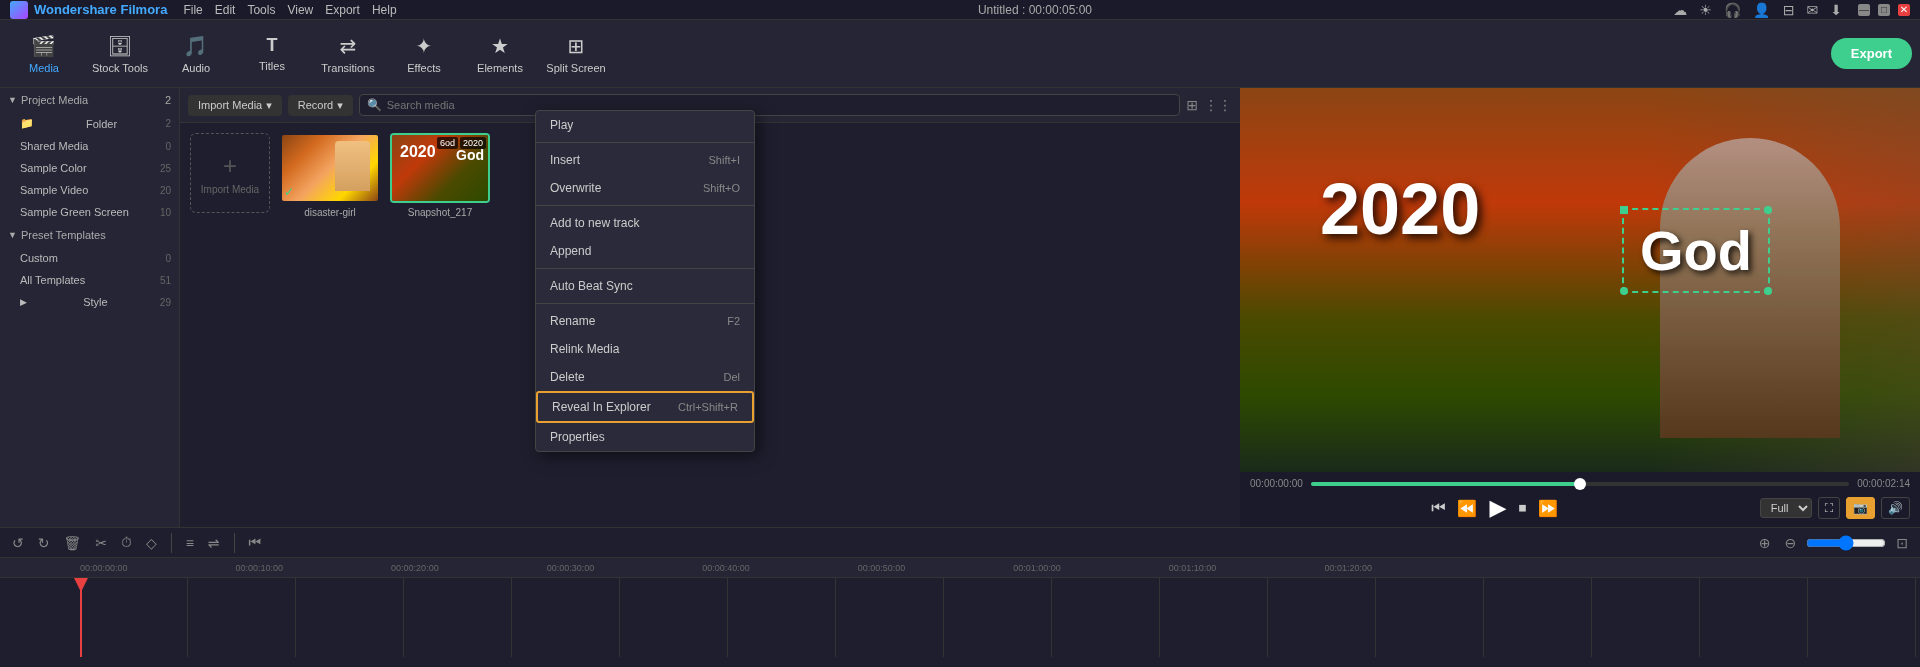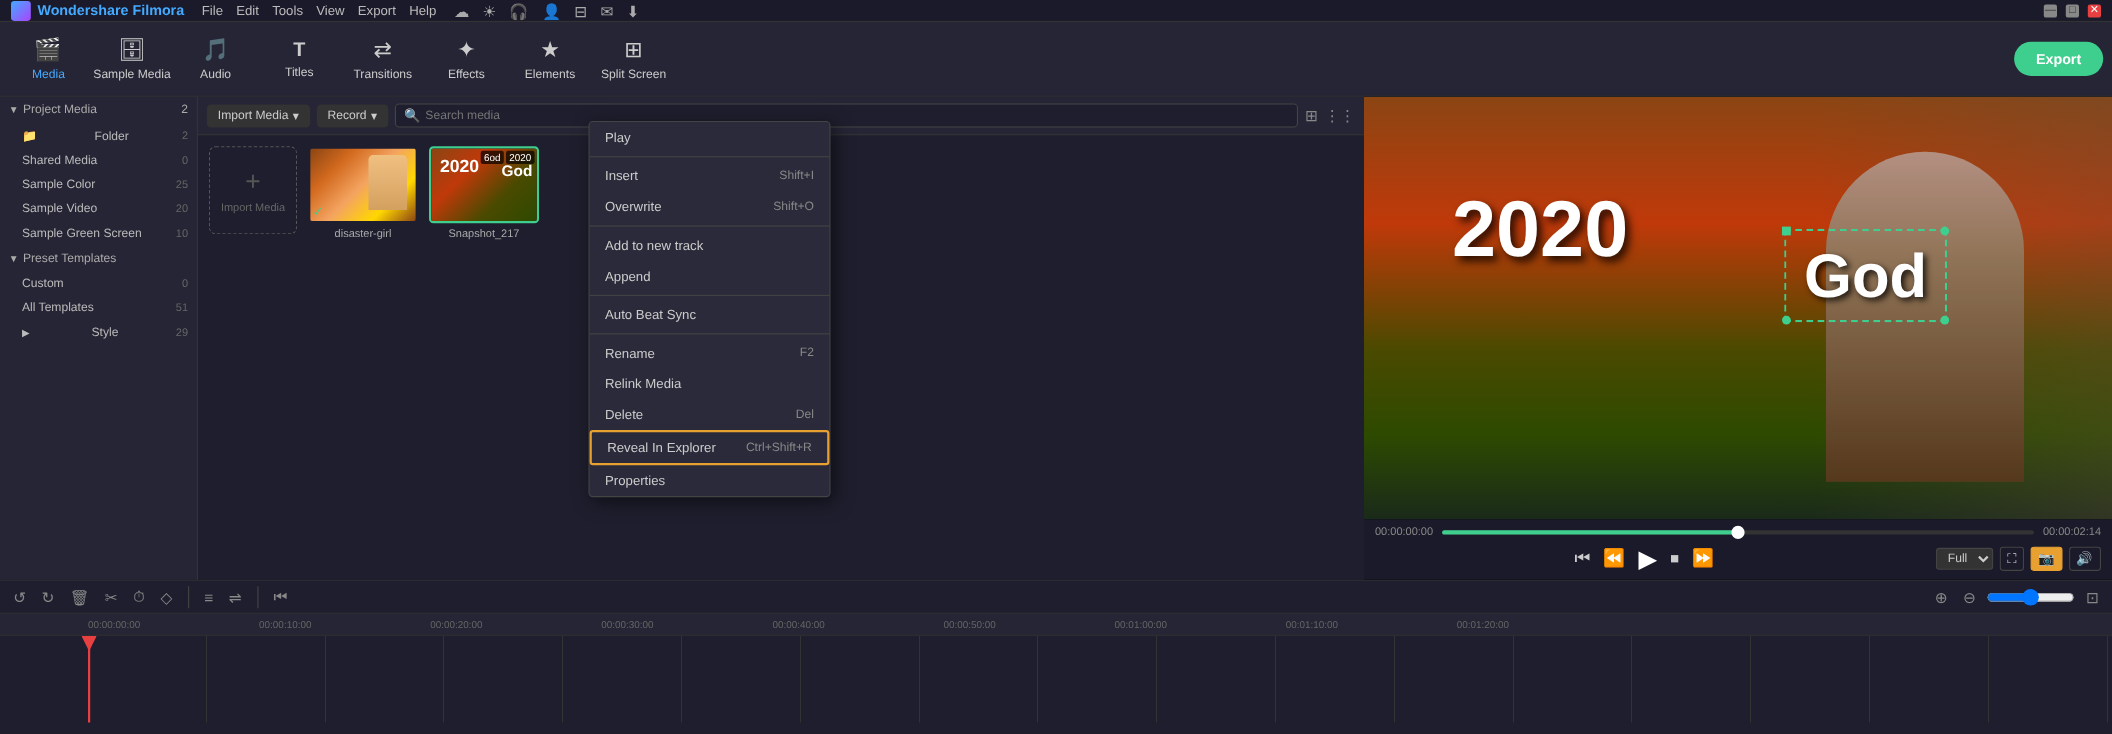--- a/index.html
+++ b/index.html
@@ -509,20 +509,23 @@
     <span>Wondershare Filmora</span>
   </div>
   <div class="menu-items">
     <span>File</span>
     <span>Edit</span>
     <span>Tools</span>
     <span>View</span>
     <span>Export</span>
     <span>Help</span>
   </div>
+  <div class="title-bar-center">
+    <span>Untitled : 00:00:05:00</span>
+  </div>
   <div class="top-icons">
     <span>☁</span>
     <span>☀</span>
     <span>🎧</span>
     <span>👤</span>
     <span>⊟</span>
     <span>✉</span>
     <span>⬇</span>
   </div>
   <div class="window-controls">
@@ -532,21 +535,21 @@
   </div>
 </div>
 
 <div id="toolbar">
   <div class="toolbar-item active">
     <span class="toolbar-icon">🎬</span>
     <span>Media</span>
   </div>
   <div class="toolbar-item">
     <span class="toolbar-icon">🗄</span>
-    <span>Sample Media</span>
+    <span>Stock Tools</span>
   </div>
   <div class="toolbar-item">
     <span class="toolbar-icon">🎵</span>
     <span>Audio</span>
   </div>
   <div class="toolbar-item">
     <span class="toolbar-icon" style="font-weight:900;font-size:18px;">T</span>
     <span>Titles</span>
   </div>
   <div class="toolbar-item">

